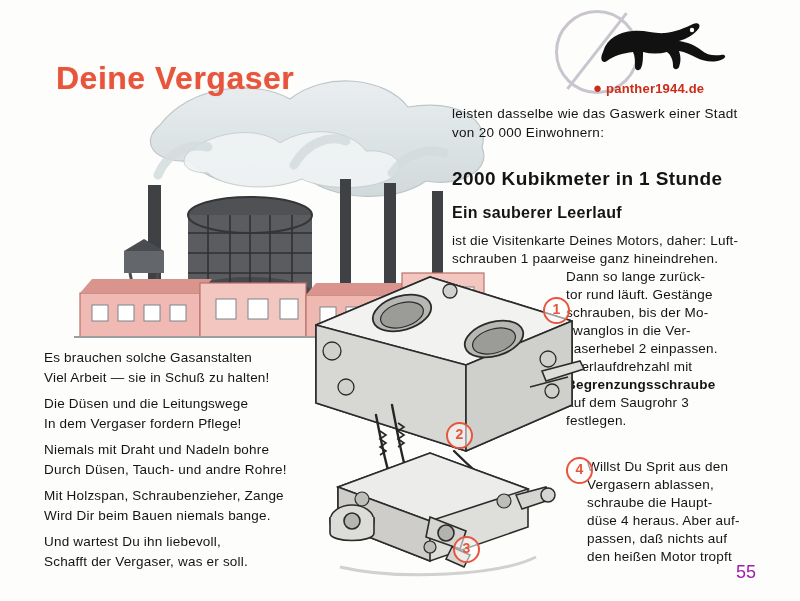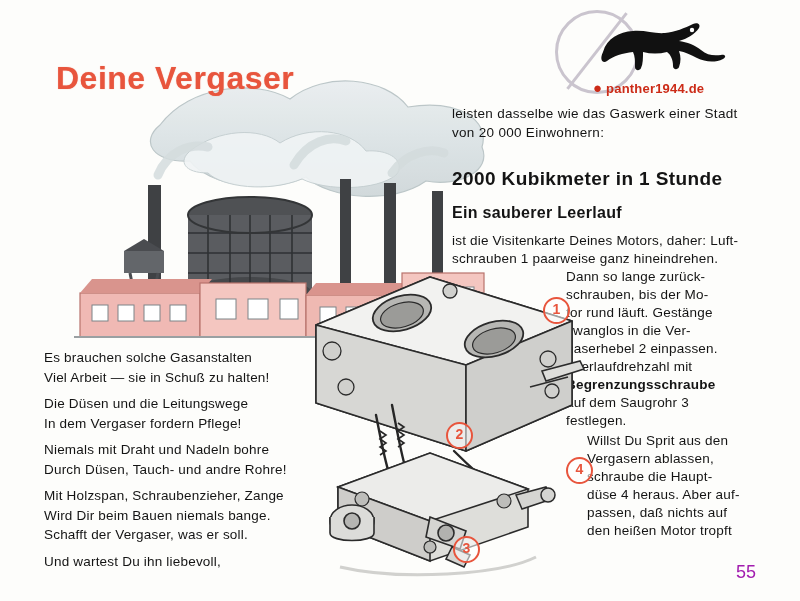--- a/index.html
+++ b/index.html
@@ -306,51 +306,51 @@
     <div id="headline-big">2000 Kubikmeter in 1 Stunde</div>
     <div id="headline-sub">Ein sauberer Leerlauf</div>
 
     <div id="body-1">
       <div class="rc-line">ist die Visitenkarte Deines Motors, daher: Luft-</div>
       <div class="rc-line">schrauben 1 paarweise ganz hineindrehen.</div>
     </div>
 
     <div class="narrow">
       <div class="rc-line">Dann so lange zurück-</div>
+      <div class="rc-line">tor rund läuft. Gestänge</div>
       <div class="rc-line">schrauben, bis der Mo-</div>
-      <div class="rc-line">tor rund läuft. Gestänge</div>
       <div class="rc-line">zwanglos in die Ver-</div>
       <div class="rc-line">gaserhebel 2 einpassen.</div>
       <div class="rc-line">Leerlaufdrehzahl  mit</div>
       <div class="rc-line bold-inline">Begrenzungsschraube</div>
       <div class="rc-line">auf  dem  Saugrohr 3</div>
       <div class="rc-line">festlegen.</div>
     </div>
 
-    <div class="narrow2" style="margin-top:2px">
+    <div class="narrow2" style="margin-top:28px">
       <div class="rc-line">Willst Du Sprit aus den</div>
       <div class="rc-line">Vergasern   ablassen,</div>
       <div class="rc-line">schraube die Haupt-</div>
       <div class="rc-line">düse 4 heraus. Aber auf-</div>
       <div class="rc-line">passen, daß nichts auf</div>
       <div class="rc-line">den heißen Motor tropft</div>
     </div>
   </div>
 
   <div id="poem">
     <div class="poem-line">Es brauchen solche Gasanstalten</div>
     <div class="poem-line">Viel Arbeit — sie in Schuß zu halten!</div>
     <div class="poem-line poem-gap">Die Düsen und die Leitungswege</div>
     <div class="poem-line">In dem Vergaser fordern Pflege!</div>
     <div class="poem-line poem-gap">Niemals mit Draht und Nadeln bohre</div>
     <div class="poem-line">Durch Düsen, Tauch- und andre Rohre!</div>
     <div class="poem-line poem-gap">Mit Holzspan, Schraubenzieher, Zange</div>
     <div class="poem-line">Wird Dir beim Bauen niemals bange.</div>
+    <div class="poem-line poem-gap">Und wartest Du ihn liebevoll,</div>
     <div class="poem-line">Schafft der Vergaser, was er soll.</div>
-    <div class="poem-line poem-gap">Und wartest Du ihn liebevoll,</div>
   </div>
 
   <svg id="carburetor" viewBox="0 0 320 330" xmlns="http://www.w3.org/2000/svg">
     <g fill="#e6e6e4" stroke="#2b2b2b" stroke-width="1.6" stroke-linejoin="round">
 
       <path d="M36 70 L150 22 L292 66 L292 150 L186 196 L36 148 Z"></path>
 
       <path d="M36 70 L150 22 L292 66 L186 110 Z" fill="#f2f2f0"></path>
 
       <path d="M36 70 L186 110 L186 196 L36 148 Z" fill="#d7d7d4"></path>

